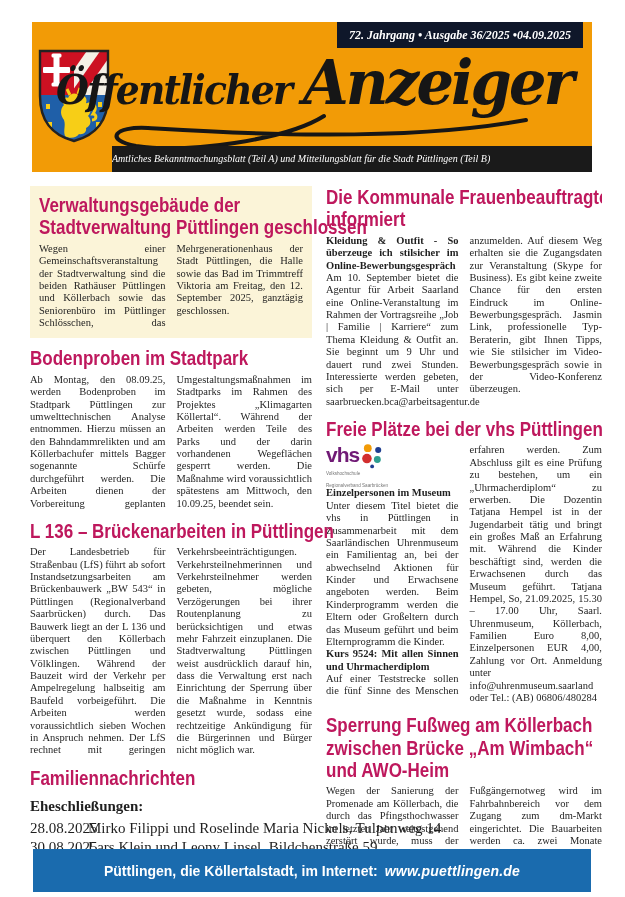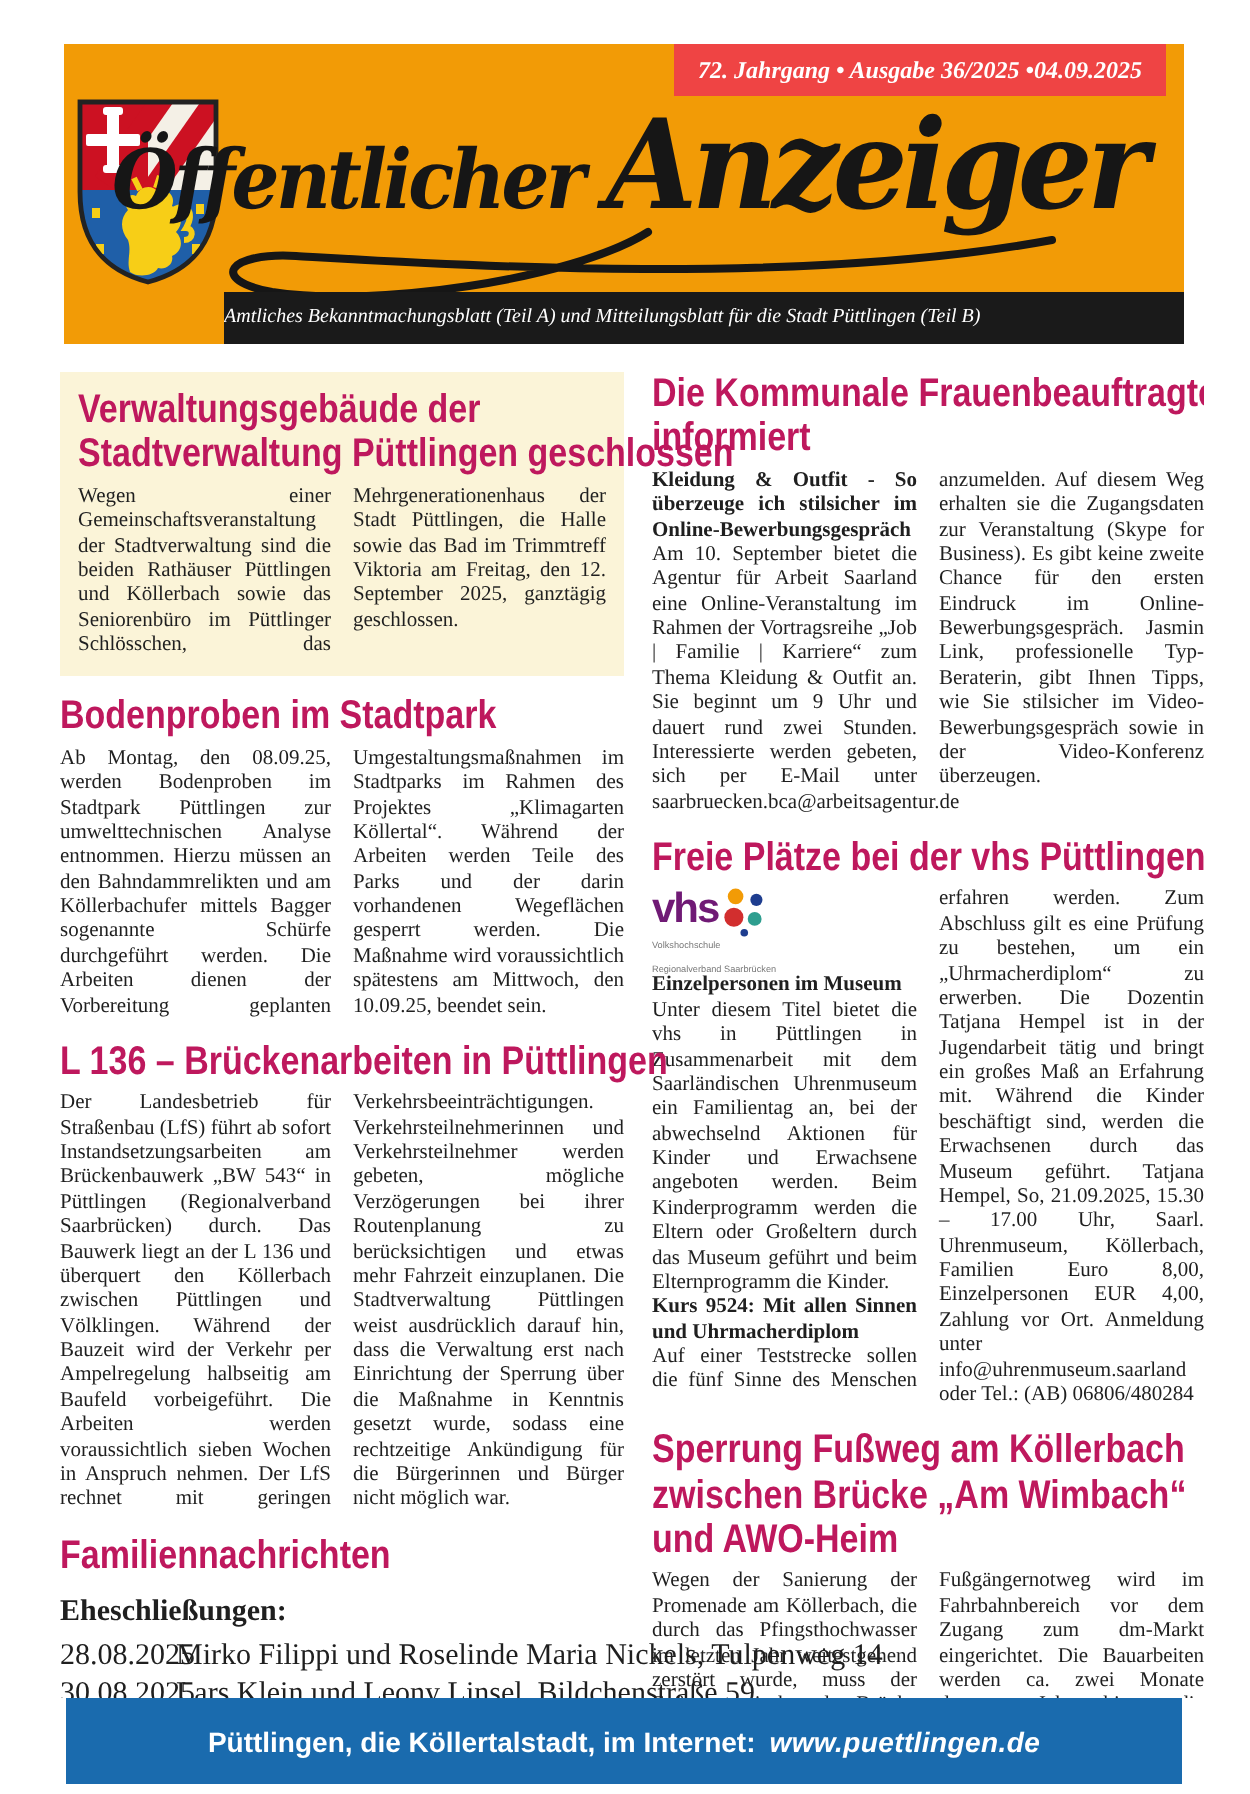--- a/index.html
+++ b/index.html
@@ -4,21 +4,21 @@
 <style>
   html,body{margin:0;padding:0;}
   body{
     width:625px;height:897px;position:relative;background:#ffffff;
     font-family:"Liberation Serif", serif;color:#1f1f1f;overflow:hidden;
   }
   
   .masthead{position:absolute;left:32px;top:22px;width:560px;height:150px;background:#F29B06;}
   .issue-box{
     position:absolute;top:0;right:9px;height:26px;line-height:26px;padding:0 12px;
-    background:#ef4444;color:#fff;font-style:italic;font-weight:bold;font-size:12px;
+    background:#0f172a;color:#fff;font-style:italic;font-weight:bold;font-size:12px;
     font-family:"Liberation Serif", serif;white-space:nowrap;
   }
   .coat{position:absolute;left:5px;top:26px;width:74px;height:96px;}
   .mast-title{
     position:absolute;left:84px;top:24px;width:470px;height:90px;
     display:flex;align-items:baseline;color:#161616;
     font-family:"DejaVu Serif", serif;font-style:italic;font-weight:bold;white-space:nowrap;justify-content:flex-end;
   }
   .mast-title .t1{font-size:41px;letter-spacing:-2px;transform:scaleX(.92);transform-origin:0 100%;}
   .mast-title .t2{font-size:62px;letter-spacing:-3px;margin-left:-8px;transform:scaleX(.95);transform-origin:0 100%;}

